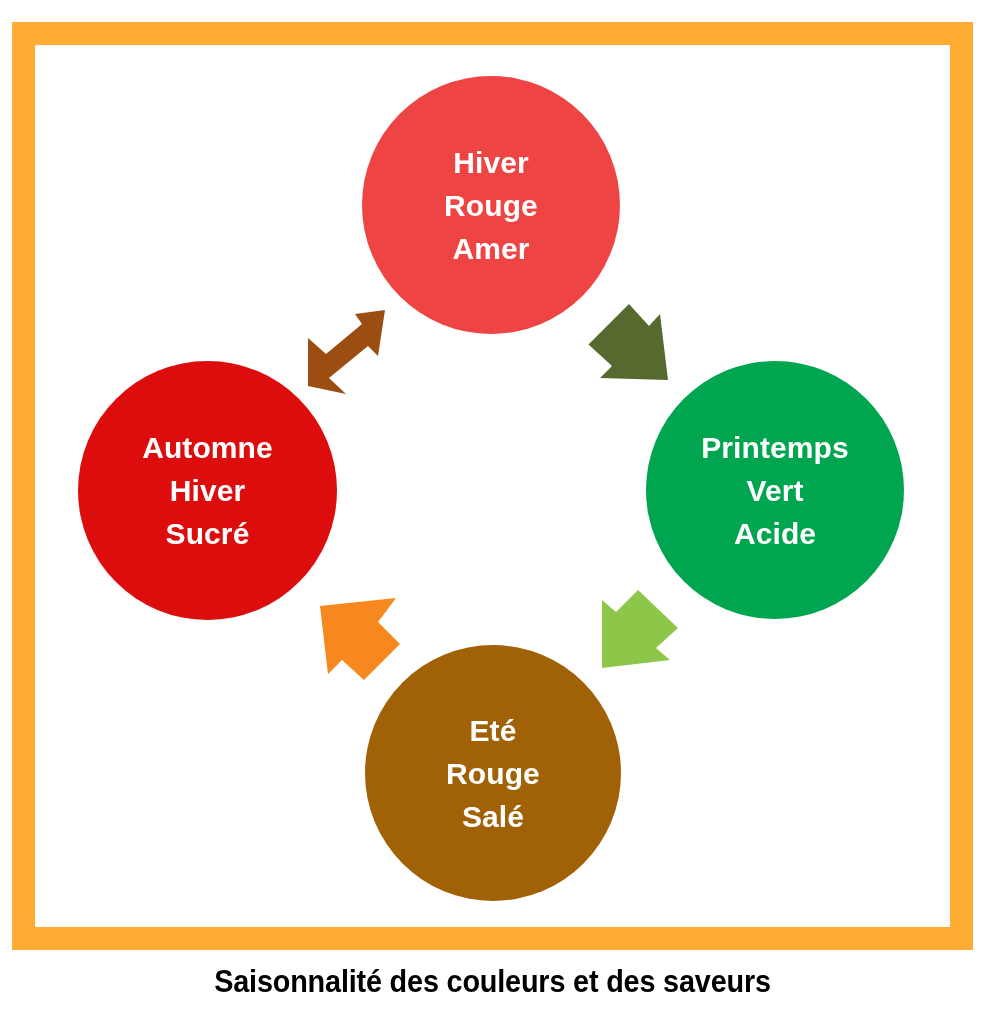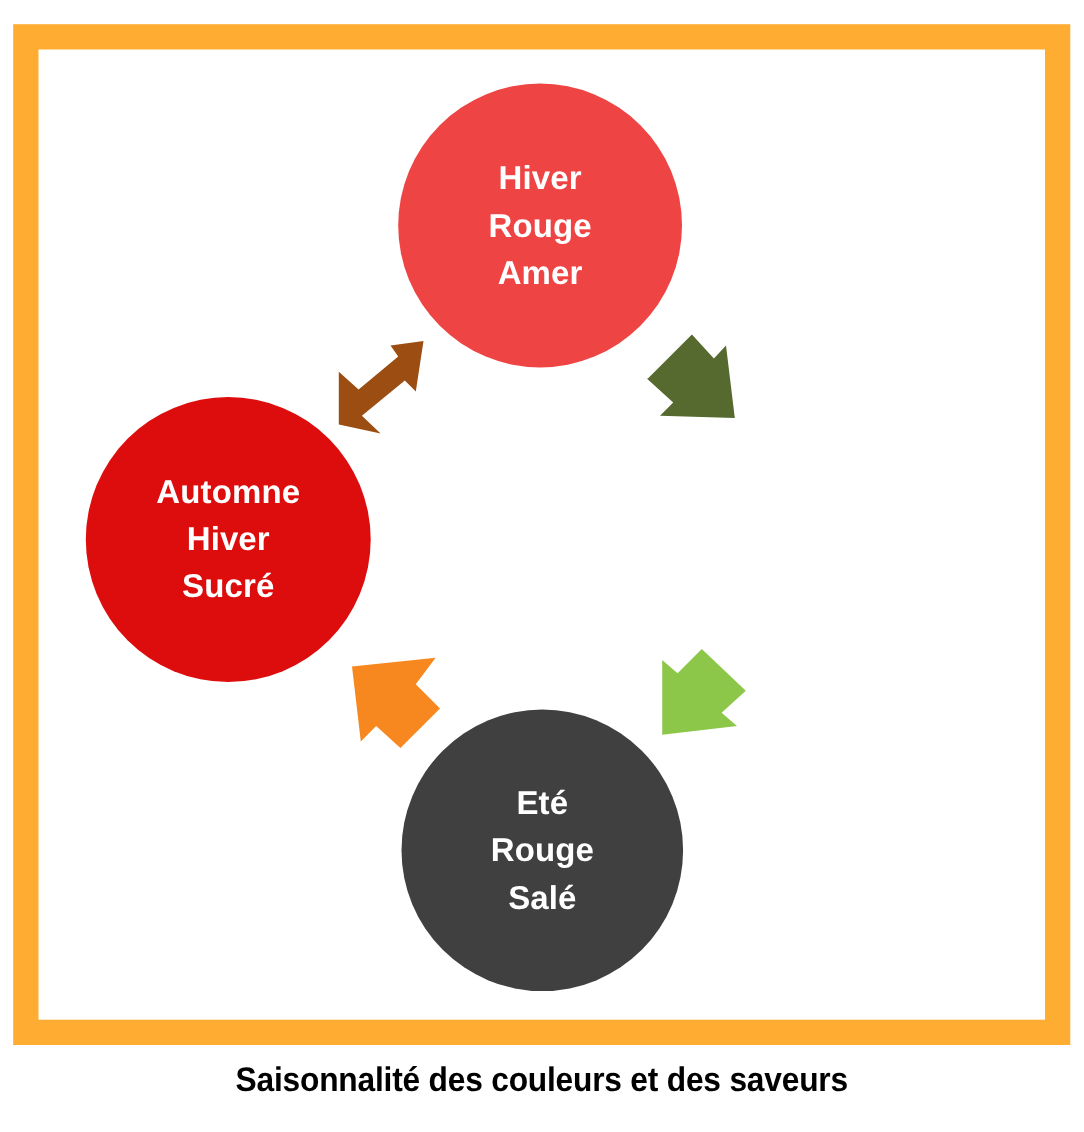--- a/index.html
+++ b/index.html
@@ -129,22 +129,27 @@
         <polygon points="88,10 12,18 20,86 34,72 56,92 92,56 70,34" fill="#f7881f"></polygon>
       </svg>
     </div>
 
     <div class="node" id="node-winter" style="background: #ef4444; color: rgb(255, 255, 255); justify-content: center;">
       <span class="line">Hiver</span>
       <span class="line">Rouge</span>
       <span class="line">Amer</span>
     </div>
 
+    <div class="node" id="node-spring" style="background: rgb(0, 165, 80); color: rgb(255, 255, 255);">
+      <span class="line">Printemps</span>
+      <span class="line">Vert</span>
+      <span class="line">Acide</span>
+    </div>
 
-    <div class="node" id="node-summer" style="background: #404040; color: rgb(255, 255, 255);">
+    <div class="node" id="node-summer" style="background: #a16207; color: rgb(255, 255, 255);">
       <span class="line">Eté</span>
       <span class="line">Rouge</span>
       <span class="line">Salé</span>
     </div>
 
     <div class="node" id="node-autumn" style="background: rgb(221, 13, 13); color: rgb(255, 255, 255); justify-content: center;">
       <span class="line">Automne</span>
       <span class="line">Hiver</span>
       <span class="line">Sucré</span>
     </div>

